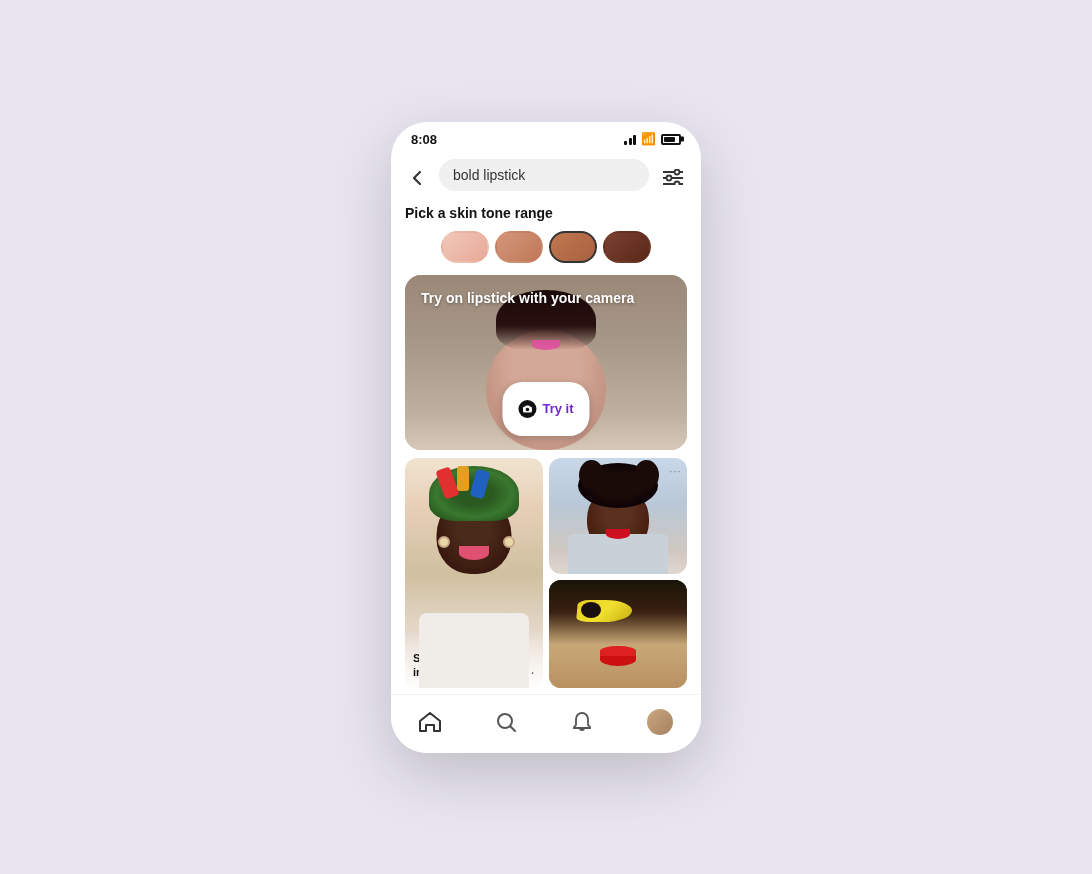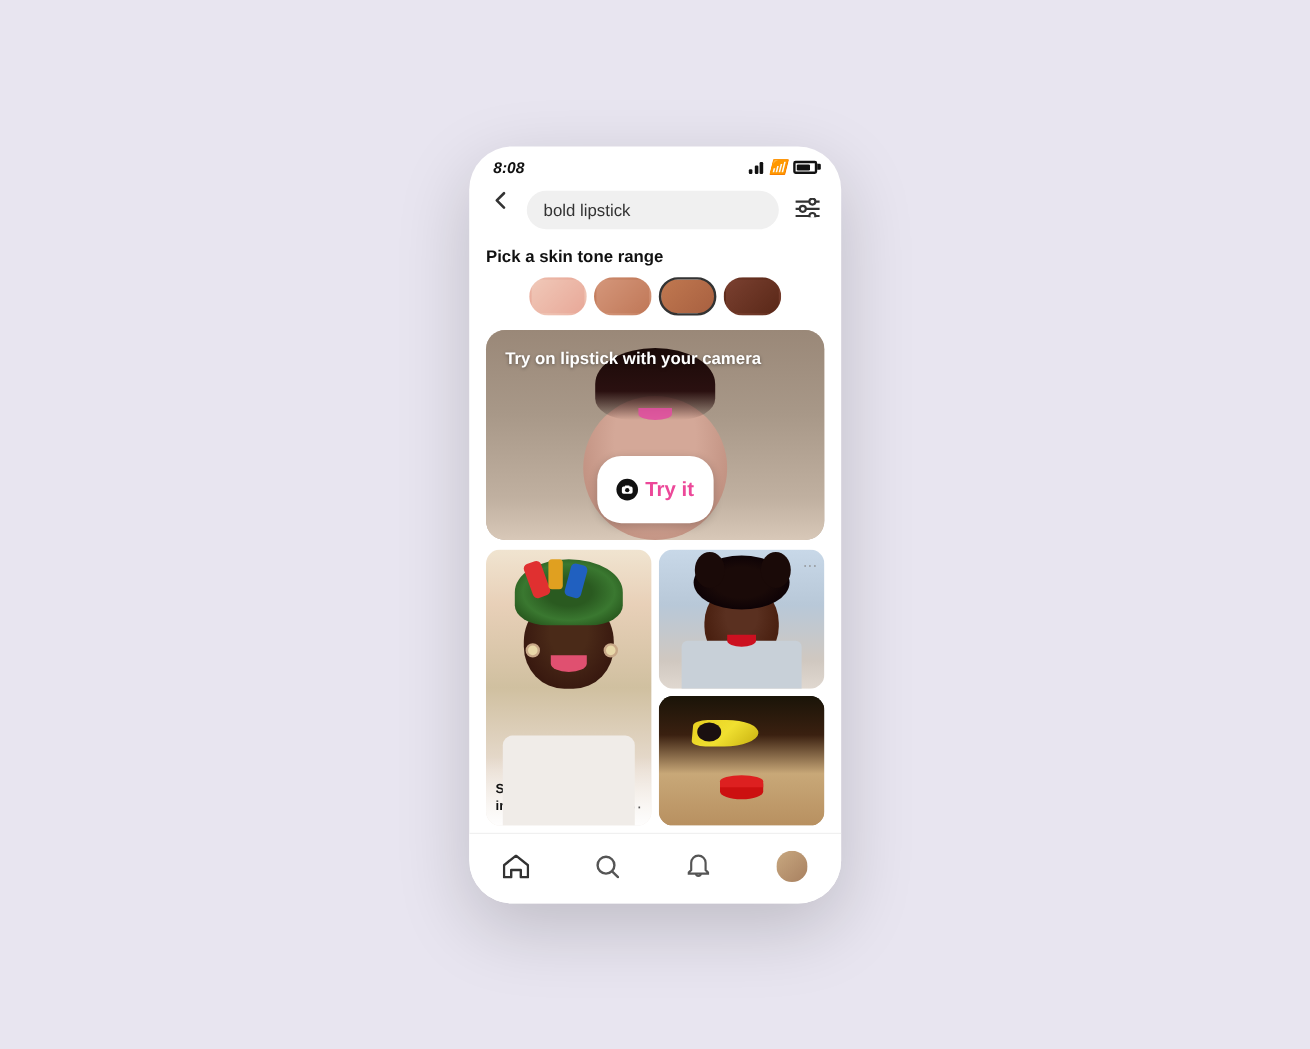--- a/index.html
+++ b/index.html
@@ -20,21 +20,20 @@
       position: relative;
     }
     .status-bar {
       display: flex;
       justify-content: space-between;
       align-items: center;
       padding: 10px 20px 6px;
       font-size: 13px;
       font-weight: 600;
       color: #111;
-      font-style: italic;
     }
     .status-icons {
       display: flex;
       gap: 5px;
       align-items: center;
     }
     .signal-bars {
       display: flex;
       align-items: flex-end;
       gap: 1.5px;
@@ -71,21 +70,21 @@
     }
     .battery-fill {
       width: 75%;
       height: 100%;
       background: #111;
       border-radius: 1px;
     }
 
     .search-bar-row {
       display: flex;
-      align-items: flex-start;
+      align-items: flex-end;
       padding: 6px 14px 10px;
       gap: 10px;
     }
     .back-btn {
       font-size: 18px;
       color: #333;
       cursor: pointer;
       width: 24px;
       text-align: center;
     }
@@ -160,23 +159,23 @@
       line-height: 1.3;
     }
     .try-it-btn {
       position: absolute;
       bottom: 14px;
       left: 50%;
       transform: translateX(-50%);
       background: white;
       border-radius: 20px;
       padding: 18px 16px;
-      font-size: 17px;
+      font-size: 13px;
       font-weight: 600;
-      color: #ec4899;
+      color: #6d28d9;
       display: flex;
       align-items: center;
       gap: 6px;
       white-space: nowrap;
       cursor: pointer;
       box-shadow: 0 2px 8px rgba(0,0,0,0.2);
     }
     .camera-icon-circle {
       width: 18px;
       height: 18px;

